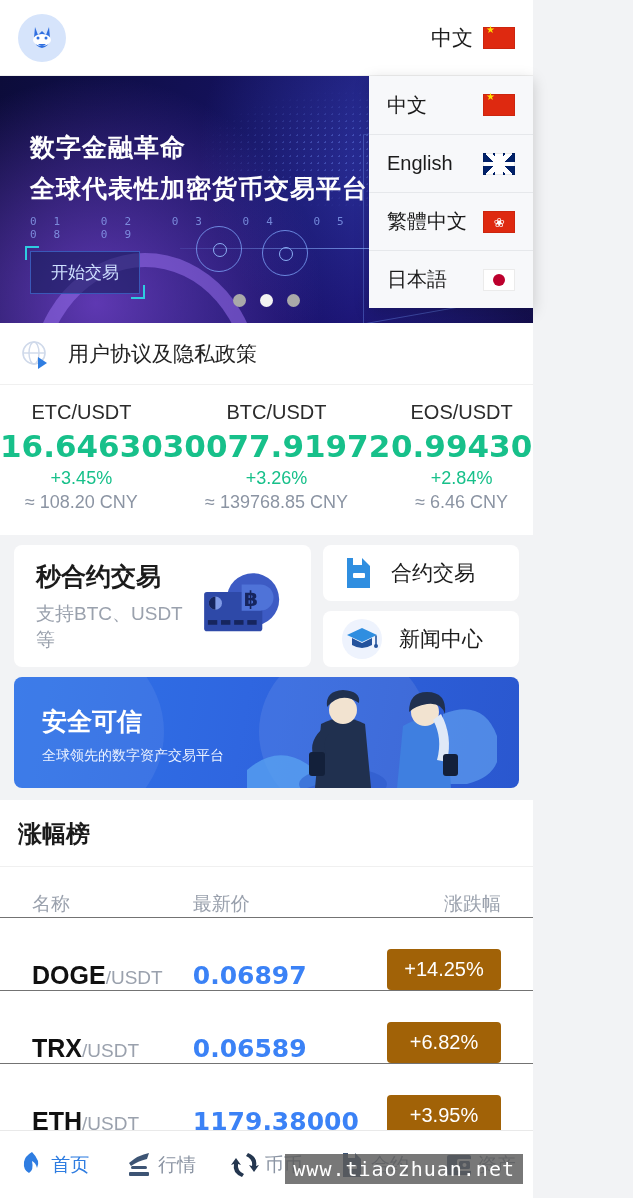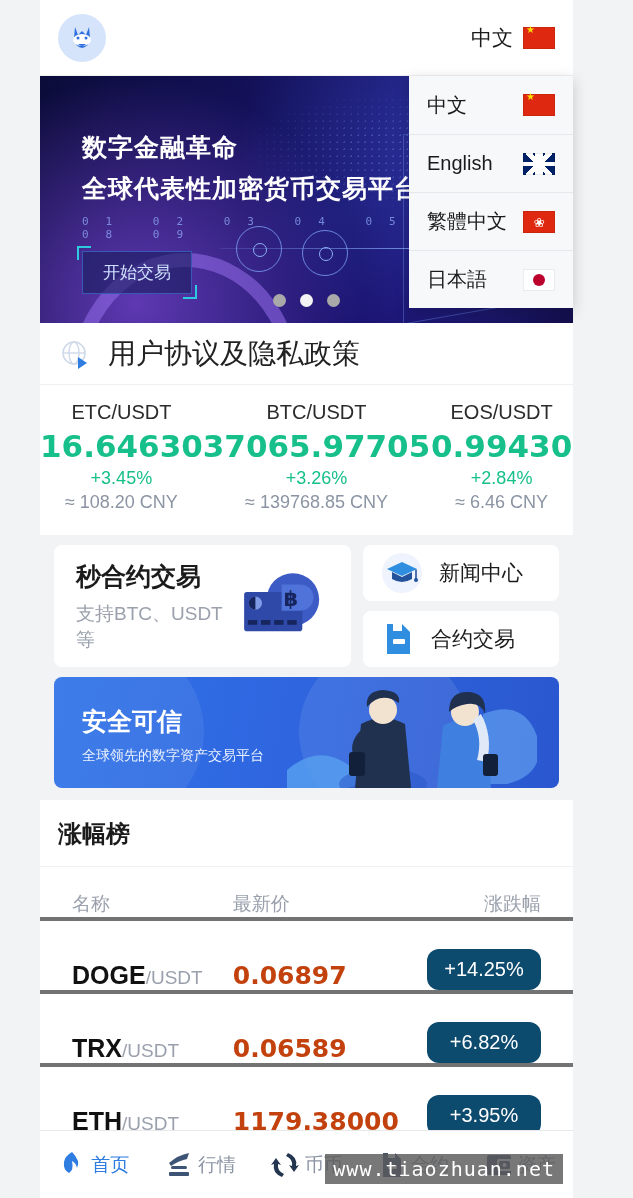--- a/index.html
+++ b/index.html
@@ -2,21 +2,21 @@
 <html><head>
 <meta charset="utf-8">
 <style>
   * { box-sizing: border-box; margin: 0; padding: 0; }
   html, body {
     width: 633px; height: 1198px;
     font-family: "Liberation Sans", "DejaVu Sans", sans-serif;
     background: #f2f3f5;
     overflow: hidden;
   }
-  .phone { position: relative; width: 533px; height: 1198px; background: #f2f3f5; margin-left: 40px; }
+  .phone { position: relative; width: 533px; height: 1198px; background: #f2f3f5; }
 
   
   .header {
     height: 76px; background: #ffffff;
     display: flex; align-items: center; justify-content: space-between;
     padding: 0 18px;
     border-bottom: 1px solid #f0f0f0;
   }
   .logo {
     width: 48px; height: 48px; border-radius: 50%;
@@ -107,21 +107,21 @@
     position: absolute; left: 180px; top: 172px; width: 400px; height: 1px;
     background: linear-gradient(90deg, rgba(120,160,255,.15), rgba(140,180,255,.75), rgba(120,160,255,.1));
   }
   .hero-wheel {
     position: absolute; left: 30px; bottom: -60px; width: 230px; height: 130px;
     border-radius: 50% 50% 0 0 / 100% 100% 0 0;
     border: 14px solid rgba(150,110,235,.55);
     border-bottom: none;
     filter: blur(.4px);
   }
-  .hero-inner { position: relative; z-index: 3; padding: 55px 0 0 42px; }
+  .hero-inner { position: relative; z-index: 3; padding: 55px 0 0 30px; }
   .hero-t1 {
     font-size: 25px; font-weight: 700; color: #ffffff; letter-spacing: 1px;
     font-family: "DejaVu Sans", sans-serif;
   }
   .hero-t2 {
     margin-top: 8px; font-size: 25px; font-weight: 700; color: #ffffff; letter-spacing: 1px;
     font-family: "DejaVu Sans", sans-serif;
   }
   .hero-nums {
     margin-top: 10px; font-size: 11px; color: rgba(150,180,255,.7);
@@ -143,21 +143,21 @@
     display: flex; justify-content: center; gap: 14px;
   }
   .dot { width: 13px; height: 13px; border-radius: 50%; background: #a9a9a9; cursor: pointer; }
   .dot.active { background: #f3f3f3; }
 
   
   .notice {
     background: #fff; height: 62px; display: flex; align-items: center;
     padding: 0 18px; gap: 16px; border-bottom: 1px solid #f0f0f0;
   }
-  .notice-txt { font-size: 28px; color: #222; }
+  .notice-txt { font-size: 21px; color: #222; }
 
   
   .tickers {
     background: #fff; display: flex; padding: 16px 0 22px;
   }
   .tick { flex: 1; text-align: center; cursor: pointer; }
   .tick-pair { font-size: 20px; color: #2b2b2b; }
   .tick-price {
     margin-top: 4px; font-size: 31px; font-weight: 700; color: #17c08a;
     font-family: "DejaVu Sans", sans-serif;
@@ -203,27 +203,27 @@
   
   .rank { margin-top: 12px; background: #fff; }
   .rank-title {
     padding: 18px 18px 16px; font-size: 24px; font-weight: 700; color: #1b1b1b;
     border-bottom: 1px solid #f0f0f0;
   }
   .rank-head, .rank-row { display: flex; align-items: flex-end; padding: 0 32px; }
   .rank-head { height: 50px; }
   .rank-head span { font-size: 19px; color: #9aa1ad; }
   .c1 { flex: 1.2; } .c2 { flex: 1.3; } .c3 { flex: 1; text-align: right; }
-  .rank-row { height: 73px; border-top: 4px solid #737373; cursor: pointer; }
+  .rank-row { height: 73px; border-top: 1px solid #737373; cursor: pointer; }
   .sym { font-size: 25px; font-weight: 700; color: #111; }
   .sym small { font-size: 19px; font-weight: 400; color: #9aa1ad; }
-  .px { font-size: 25px; font-weight: 700; color: #c2410c; font-family: "DejaVu Sans", sans-serif; }
+  .px { font-size: 25px; font-weight: 700; color: #3b82f6; font-family: "DejaVu Sans", sans-serif; }
   .badge {
-    display: inline-block; min-width: 114px; padding: 9px 0; border-radius: 12px;
-    background: #0c4a6e; color: #fff; font-size: 20px; text-align: center;
+    display: inline-block; min-width: 114px; padding: 9px 0; border-radius: 4px;
+    background: #a16207; color: #fff; font-size: 20px; text-align: center;
   }
 
   
   .tabbar {
     position: absolute; left: 0; right: 0; bottom: 0; height: 68px;
     background: #fff; border-top: 1px solid #e9e9e9;
     display: flex; z-index: 30;
   }
   .tab {
     flex: 1; display: flex; flex-direction: row; align-items: center;
@@ -314,21 +314,21 @@
 
   <div class="tickers">
     <div class="tick">
       <div class="tick-pair">ETC/USDT</div>
       <div class="tick-price">16.64630</div>
       <div class="tick-chg">+3.45%</div>
       <div class="tick-cny">≈ 108.20 CNY</div>
     </div>
     <div class="tick">
       <div class="tick-pair">BTC/USDT</div>
-      <div class="tick-price">37065.97705</div>
+      <div class="tick-price">30077.91972</div>
       <div class="tick-chg">+3.26%</div>
       <div class="tick-cny">≈ 139768.85 CNY</div>
     </div>
     <div class="tick">
       <div class="tick-pair">EOS/USDT</div>
       <div class="tick-price">0.99430</div>
       <div class="tick-chg">+2.84%</div>
       <div class="tick-cny">≈ 6.46 CNY</div>
     </div>
   </div>
@@ -347,36 +347,36 @@
         <rect x="18" y="54" width="10" height="5" fill="#16255e"></rect>
         <rect x="32" y="54" width="10" height="5" fill="#16255e"></rect>
         <rect x="46" y="54" width="10" height="5" fill="#16255e"></rect>
         <rect x="60" y="54" width="10" height="5" fill="#16255e"></rect>
         <path d="M54 16 h20 a14 14 0 0 1 0 28 h-20 z" fill="#4f73d8"></path>
         <text x="64" y="39" font-family="DejaVu Sans, sans-serif" font-size="22" font-weight="bold" fill="#16255e" text-anchor="middle">฿</text>
       </svg>
     </div>
     <div class="feat-side">
       <div class="feat-card">
+        <svg width="38" height="38" viewBox="0 0 38 38">
+          <path d="M8 4 h15 l8 8 v22 h-23 z" fill="#2f8ee0"></path>
+          <path d="M14 4 h9 v7 h-9 z" fill="#ffffff"></path>
+          <rect x="14" y="19" width="12" height="5" rx="1" fill="#ffffff"></rect>
+        </svg>
+        <span class="feat-card-label">合约交易</span>
+      </div>
+      <div class="feat-card">
         <svg width="46" height="46" viewBox="0 0 46 46">
           <circle cx="23" cy="23" r="20" fill="#eef3fd"></circle>
           <path d="M23 12 L38 19 L23 26 L8 19 Z" fill="#2f8ee0"></path>
           <path d="M13 22 v7 q10 6 20 0 v-7 l-10 5 z" fill="#24539c"></path>
           <line x1="37" y1="19.5" x2="37" y2="29" stroke="#24539c" stroke-width="1.6"></line>
           <circle cx="37" cy="30" r="2" fill="#24539c"></circle>
         </svg>
         <span class="feat-card-label">新闻中心</span>
-      </div>
-      <div class="feat-card">
-        <svg width="38" height="38" viewBox="0 0 38 38">
-          <path d="M8 4 h15 l8 8 v22 h-23 z" fill="#2f8ee0"></path>
-          <path d="M14 4 h9 v7 h-9 z" fill="#ffffff"></path>
-          <rect x="14" y="19" width="12" height="5" rx="1" fill="#ffffff"></rect>
-        </svg>
-        <span class="feat-card-label">合约交易</span>
       </div>
     </div>
   </div>
 
   <div class="promo">
     <div class="promo-blob1"></div>
     <div class="promo-blob2"></div>
     <div class="promo-inner">
       <div class="promo-t1">安全可信</div>
       <div class="promo-t2">全球领先的数字资产交易平台</div>

